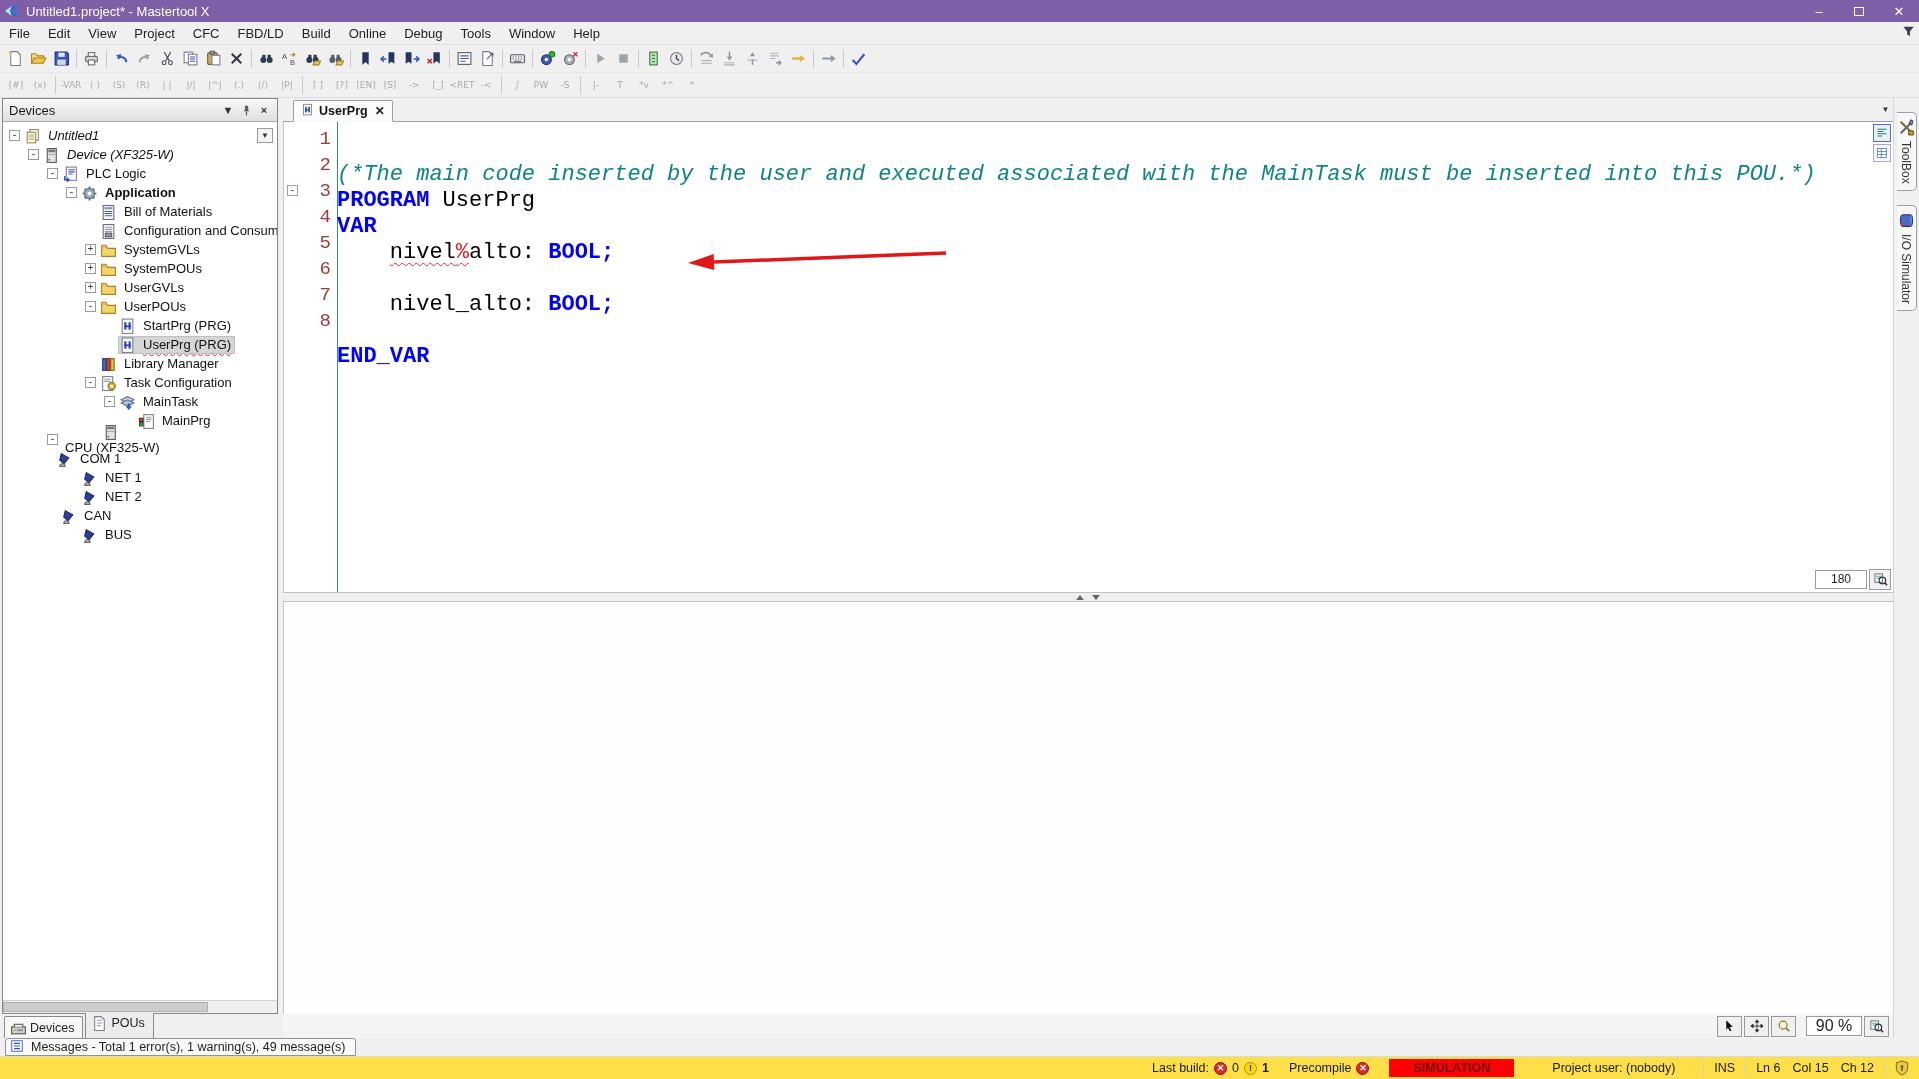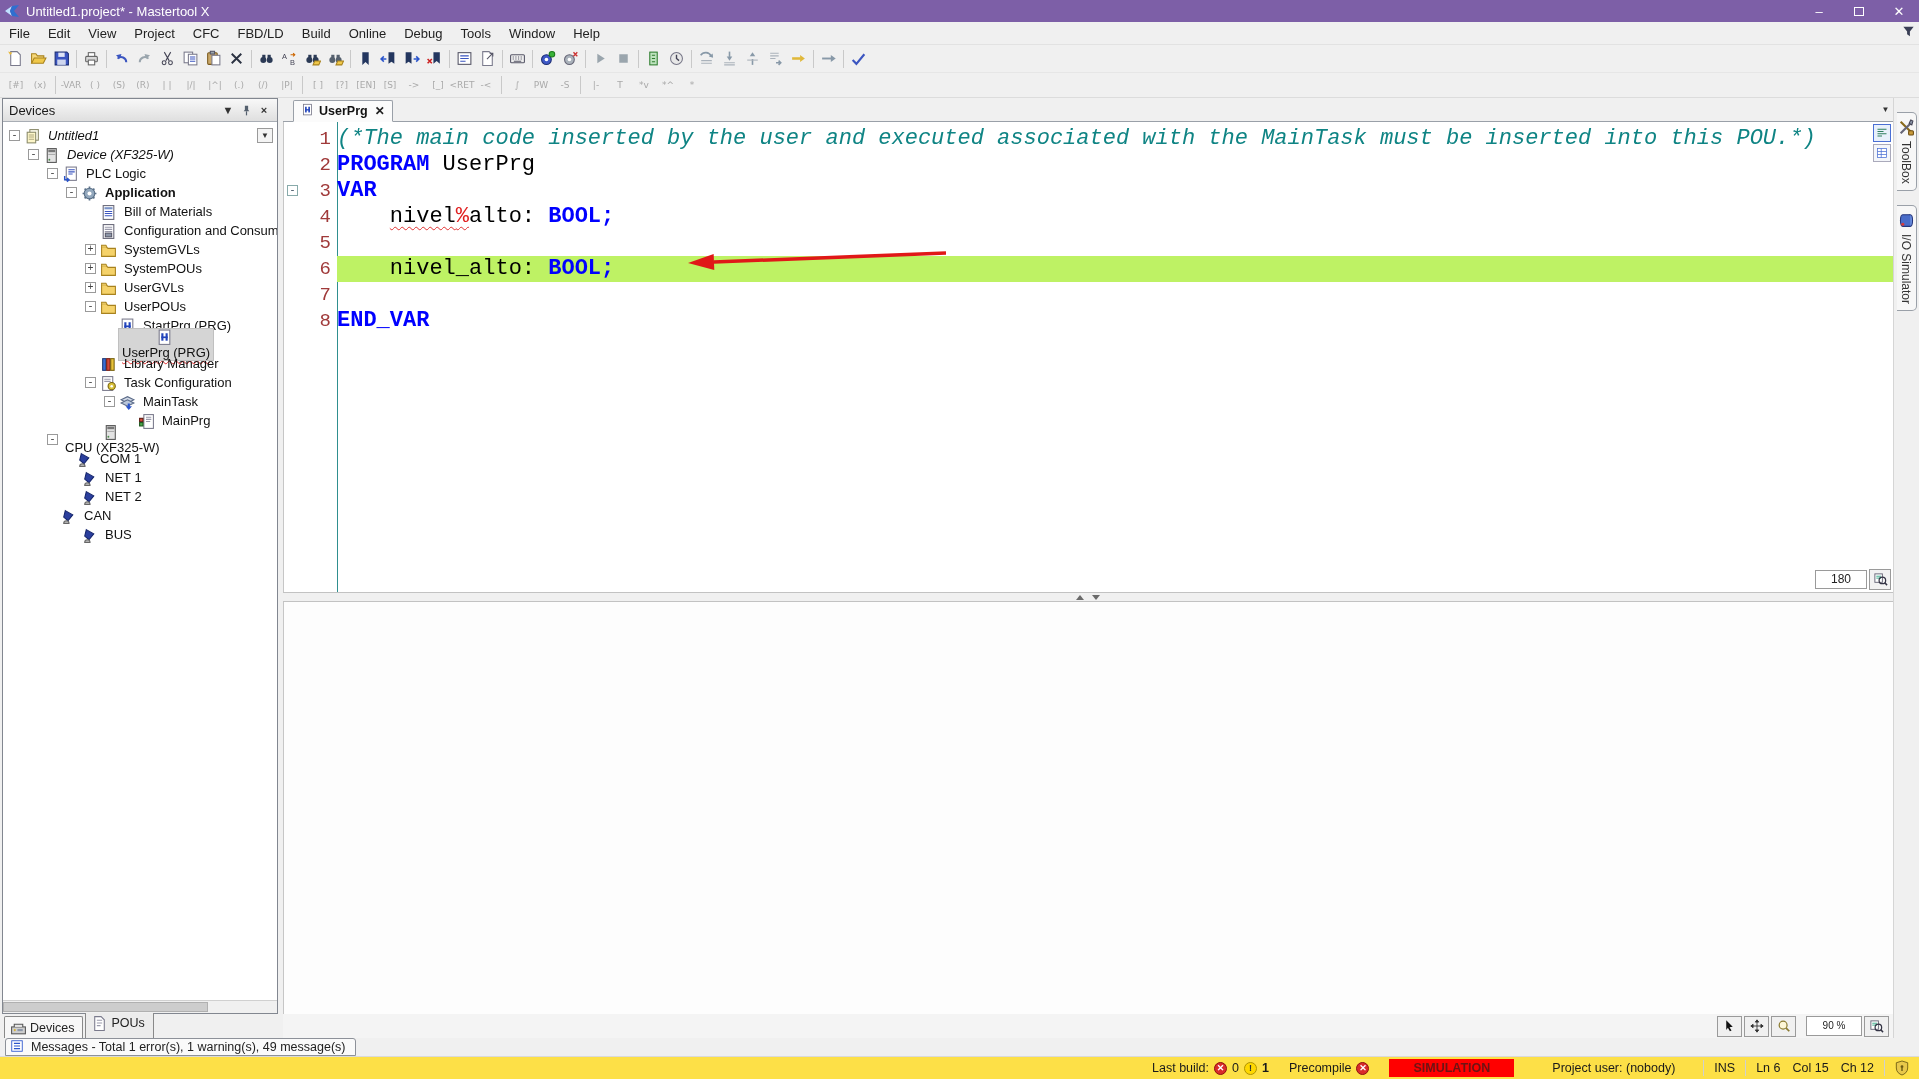--- a/index.html
+++ b/index.html
@@ -42,21 +42,21 @@
   .hico { width:18px; height:16px; display:flex; align-items:center; justify-content:center; color:#333; font-size:11px; }
   .tree { flex:1; overflow:hidden; background:#fff; padding-top:4px; position:relative; font-size:13px; }
   .trow { height:19px; display:flex; align-items:center; white-space:nowrap; position:relative; }
   .texp { width:11px; height:11px; border:1px solid #9a9a9a; background:#fff; color:#444; font-size:10px;
           line-height:9px; text-align:center; margin-right:4px; flex:none; font-family:"Liberation Mono",monospace; }
   .tspace { width:15px; flex:none; }
   .ticon { width:17px; height:16px; margin-right:4px; flex:none; }
   .tlabel { padding:0 3px; }
   .trow.ital .tlabel { font-style:italic; }
   .trow.bold .tlabel { font-weight:bold; }
-  .tsel { background:#d5d5d5; outline:1px solid #c0c0c0;flex-direction:column; }
+  .tsel { background:#d5d5d5; outline:1px solid #c0c0c0; }
   .tsquig { text-decoration:underline wavy #e03030 1px; text-underline-offset:3px; }
   .rootdrop { position:absolute; right:4px; top:2px; width:16px; height:15px; border:1px solid #9a9a9a;
               background:#f4f4f4; font-size:8px; color:#333; text-align:center; line-height:14px; }
   .hscroll { height:13px; flex:none; background:#f0f0f0; border-top:1px solid #d0d0d0; position:relative; }
   .hthumb { position:absolute; left:0; top:1px; height:10px; width:205px; background:#cdcdcd; border:1px solid #b0b0b0; }
   .paneltabs { height:24px; flex:none; display:flex; align-items:flex-end; padding:3px 0 0 2px; gap:2px; background:#f0f0f0; }
   .ptab { height:32px; display:flex; align-items:center; gap:4px; padding:0 8px 0 5px; border:1px solid #898989;
           border-bottom:none; background:#ececec; font-size:12.5px; color:#222; border-radius:2px 2px 0 0; }
   .ptab.active { background:#f7f7f7; height:22px; }
 
@@ -72,21 +72,21 @@
   .tabdrop { width:15px; height:15px; margin-bottom:3px; font-size:8px; color:#333; text-align:center; line-height:14px; }
 
   .decl { height:470px; flex:none; background:#fff; position:relative; border-left:1px solid #c6c6c6; overflow:hidden; }
   .gutterline { position:absolute; left:53px; top:0; bottom:0; width:1px; background:#2f8f8f; }
   .codewrap { position:absolute; left:0; right:0; top:4px; }
   .cline { display:flex; height:26px; line-height:26px; font-family:"Liberation Mono", monospace; font-size:22px; }
   .cfold { width:20px; flex:none; position:relative; }
   .cfold .fm { position:absolute; left:3px; top:7px; width:11px; height:11px; border:1px solid #8aa; background:#fff;
                font-size:10px; line-height:9px; text-align:center; color:#456; font-family:"Liberation Mono",monospace; }
   .cnum { width:33px; flex:none; text-align:right; padding-right:6px; color:#a03a3a; font-size:19px; }
-  .ctxt { flex:1; white-space:pre; color:#000; }
+  .ctxt { flex:1; white-space:pre; color:#000;margin-top:36px; }
   .cline.hl .ctxt { background:#bef264; }
   .tk-k { color:#0000ff; font-weight:bold; }
   .tk-c { color:#0f8484; font-style:italic; }
   .tk-e { color:#e02020; }
   .tk-sq { text-decoration:underline wavy #e03030 1px; text-underline-offset:4px; }
   .arrowsvg { position:absolute; left:0; top:0; width:100%; height:100%; pointer-events:none; }
   .viewbtns { position:absolute; right:2px; top:2px; display:flex; flex-direction:column; gap:2px; }
   .vbtn { width:18px; height:18px; border:1px solid #aab; background:#f4f6fa; display:flex; align-items:center; justify-content:center; }
   .vbtn.sel { border:1px solid #4a6fd4; background:#e8f0fb; }
   .declzoom { position:absolute; right:26px; bottom:3px; width:52px; height:19px; background:#fff;
@@ -96,21 +96,21 @@
 
   .vsplit { height:10px; flex:none; background:#f0f0f0; border-top:1px solid #c2c2c2; border-bottom:1px solid #c2c2c2;
             display:flex; align-items:center; justify-content:center; gap:8px; }
   .tri-u { width:0; height:0; border-left:4px solid transparent; border-right:4px solid transparent; border-bottom:5px solid #6a6a6a; }
   .tri-d { width:0; height:0; border-left:4px solid transparent; border-right:4px solid transparent; border-top:5px solid #6a6a6a; }
 
   .bodypane { flex:1; background:#fdfdfd; border-left:1px solid #c6c6c6; min-height:0; }
   .bodybar { height:24px; flex:none; background:#f4f4f4; display:flex; align-items:center; justify-content:flex-end;
              gap:2px; padding-right:4px; }
   .zbtn { width:25px; height:21px; border:1px solid #9a9a9a; background:#f0f0f0; display:flex; align-items:center; justify-content:center; }
-  .zoomsel { width:56px; height:20px; border:1px solid #9a9a9a; background:#fff; font-size:10px; text-align:center;
+  .zoomsel { width:56px; height:20px; border:1px solid #9a9a9a; background:#fff; font-size:16px; text-align:center;
              line-height:18px; margin-left:8px; color:#222; }
 
   
   .rstrip { width:26px; flex:none; background:#f0f0f0; border-left:1px solid #d5d5d5; display:flex; flex-direction:column; align-items:center; }
   .vtab { writing-mode:vertical-lr; display:flex; align-items:center; gap:5px; padding:6px 1px; margin-top:14px;
           border:1px solid #9aa0a8; border-left:none; border-radius:0 5px 5px 0; background:#f7f7f7; font-size:12px; color:#333; }
   .vtab svg { transform:rotate(90deg); }
 
   
   .msgrow { height:18px; flex:none; background:#f0f0f0; display:flex; align-items:flex-end; }
@@ -628,21 +628,21 @@
               <span style="display: inline-flex; align-items: center; flex-direction: column;">
                 <span class="ticon"><svg width="17" height="17" viewBox="0 0 16 16">
                     <rect x="4" y="1.5" width="8.5" height="13" fill="#e3e3e3" stroke="#555"></rect>
                     <rect x="5" y="2.5" width="6.5" height="2.4" fill="#777"></rect>
                     <rect x="5" y="6.5" width="6.5" height="1" fill="#aaa"></rect>
                     <circle cx="6" cy="12" r=".9" fill="#4a8a4a"></circle>
                   </svg></span>
                 <span class="tlabel">CPU (XF325-W)</span>
               </span>
             </div>
-            <div class="trow" style="padding-left: 58px;">
+            <div class="trow" style="padding-left: 38px;">
               <span class="tspace"></span>
               <span style="display: inline-flex; align-items: center;">
                 <span class="ticon"><svg width="17" height="17" viewBox="0 0 16 16">
                     <path d="M5 2.5l7 4-4.5 5.5-4-3.5z" fill="#2b3f9e" stroke="#14246b"></path>
                     <path d="M3.5 14.5c0-1.5 1-2.5 2.5-2.5s2.5 1 2.5 2.5z" fill="#b0b0b0" stroke="#666"></path>
                   </svg></span>
                 <span class="tlabel">COM 1</span>
               </span>
             </div>
             <div class="trow" style="padding-left: 63px;">

